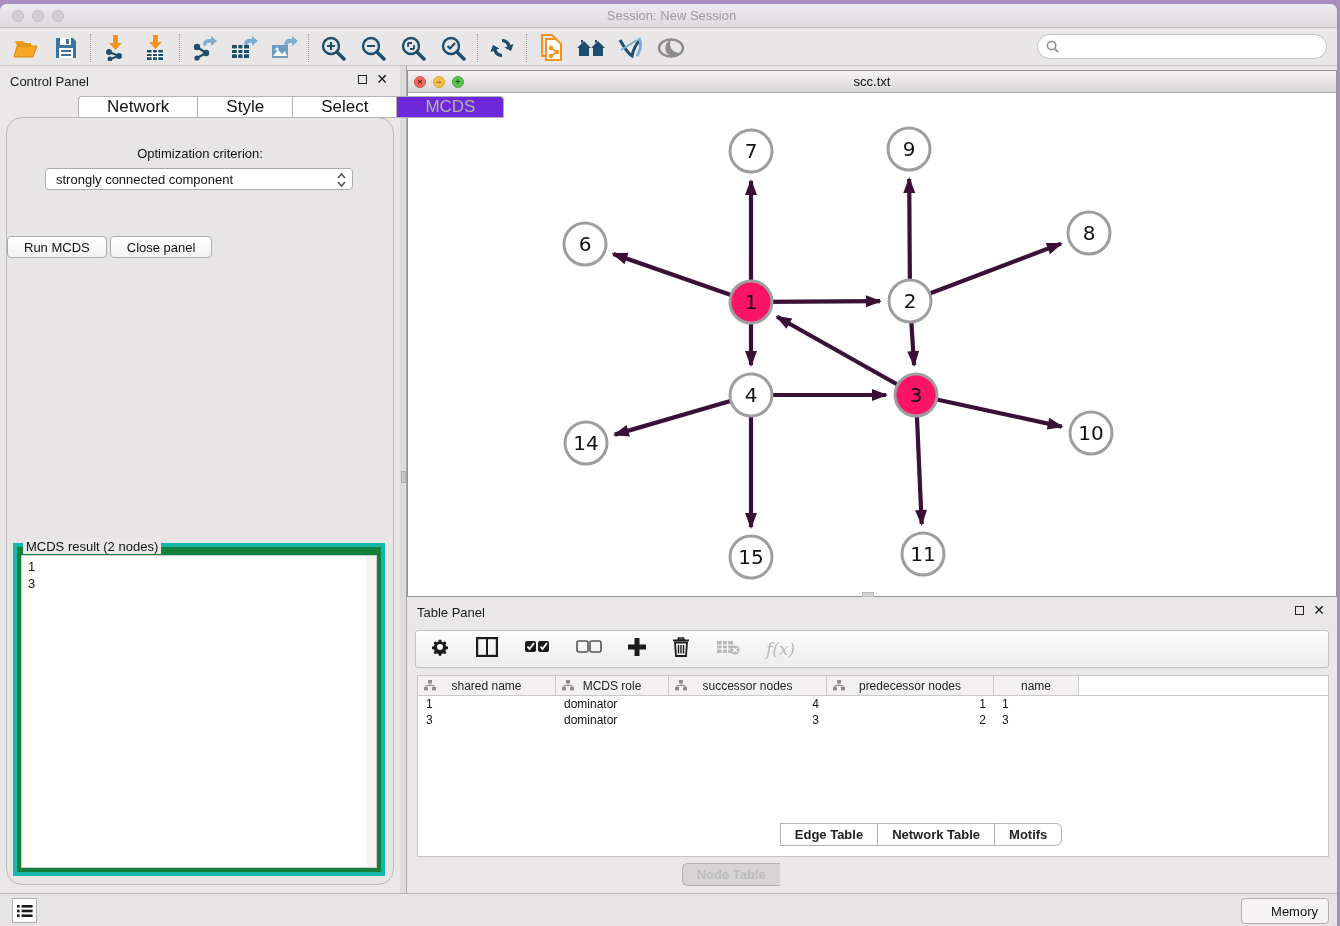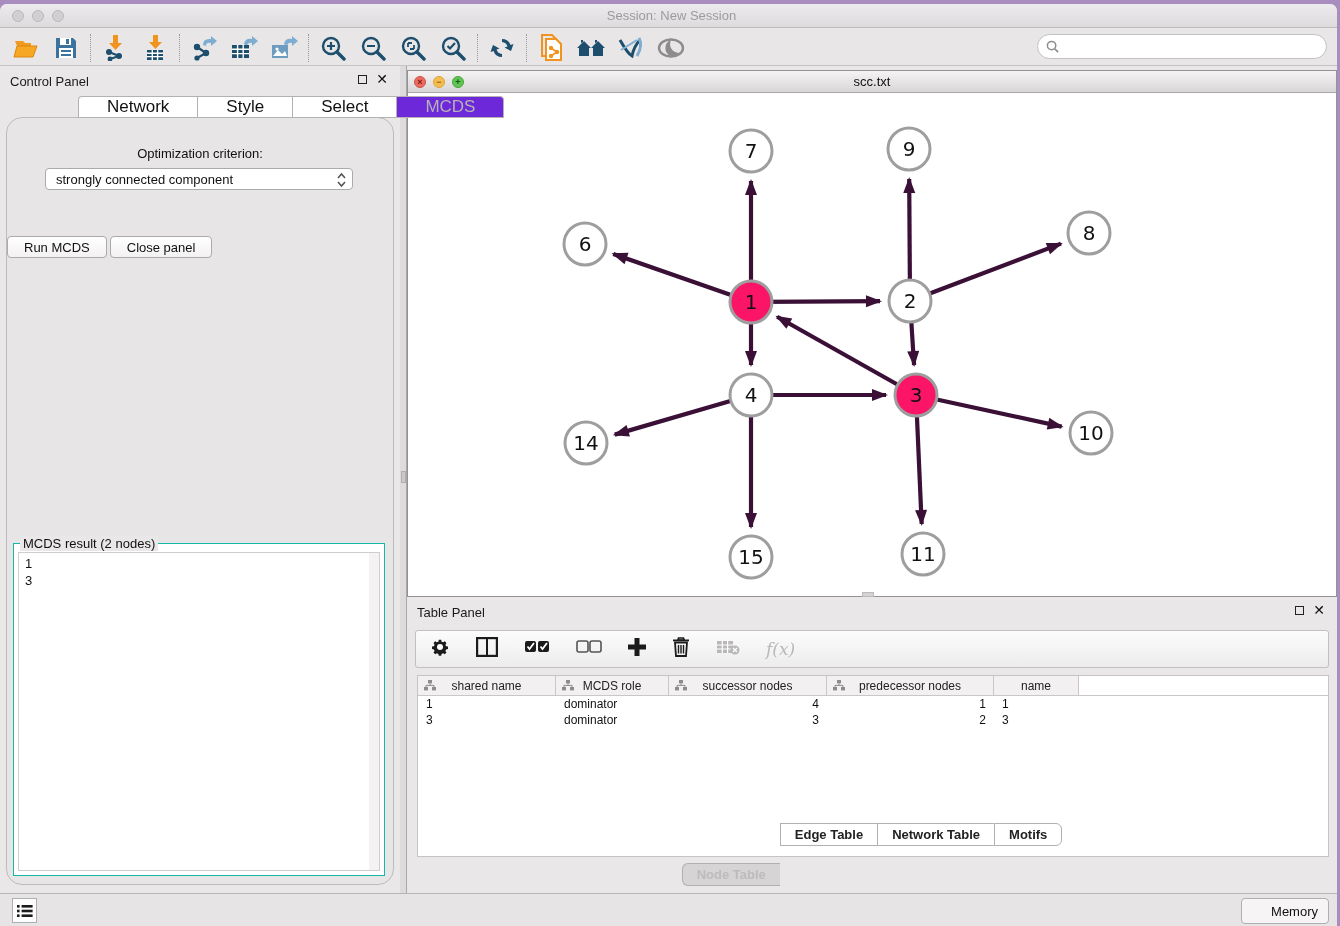--- a/index.html
+++ b/index.html
@@ -43,21 +43,21 @@
     background:#e7e5e5; border:1px solid #bdbbbb; border-radius:16px; }
   .opt-label { position:absolute; top:28px; left:0; right:0; text-align:center; font-size:13px; color:#111; }
   .combo { position:absolute; top:50px; left:38px; right:40px; height:22px; background:#fff;
     border:1px solid #ababab; border-radius:4px; font-size:13px; display:flex; align-items:center;
     padding:0 18px 0 10px; color:#111; }
   .combo .arrows { position:absolute; right:6px; top:3px; }
   .cp-buttons { position:absolute; top:83px; left:0; right:0; display:flex; justify-content:flex-start; gap:3px;margin-top:35px; }
   .btn { height:22px; background:linear-gradient(#ffffff,#f3f1f1); border:1px solid #ababab;
     border-radius:4px; font-size:13px; padding:0 16px; color:#111; }
   .mcds-fieldset { position:absolute; left:6px; right:8px; top:425px; bottom:8px;
-    border:1px solid #14b8a6; background:#ffffff;padding-left:10px; }
+    border:4px solid #14b8a6; background:#15803d;padding-left:10px; }
   .mcds-legend { position:absolute; top:-8px; left:6px; background:#e9e7e7; padding:0 3px; font-size:13px; color:#111; }
   .mcds-text { position:absolute; inset:8px 4px 4px 4px; background:#fff; border:1px solid #cfcdcd;
     font-size:13px; color:#111; padding:2px 6px; white-space:pre; line-height:17px; }
   .mcds-scroll { position:absolute; top:9px; bottom:5px; right:5px; width:10px; background:#f4f2f2; }
 
   
   .vsplit { position:absolute; top:62px; left:400px; width:7px; bottom:33px; background:#dddbdb; border-right:1px solid #a9a7a7; }
   .vsplit .handle { position:absolute; top:405px; left:1px; width:5px; height:12px; background:#c9c7c7; border:1px solid #b0aeae; }
   .hsplit-handle { position:absolute; top:588px; left:862px; width:12px; height:5px; background:#d5d3d3; border:1px solid #bbb9b9; }
 

